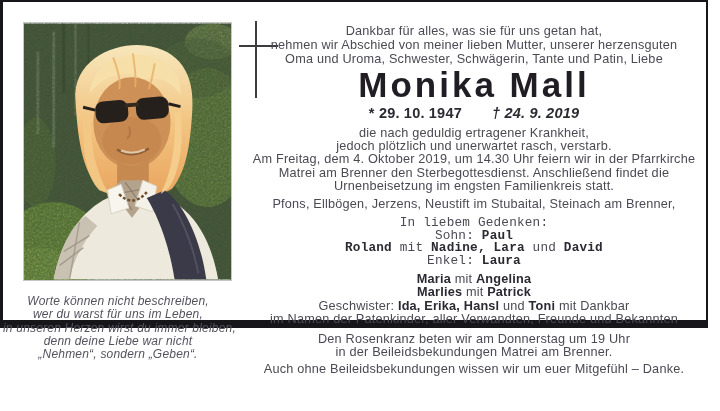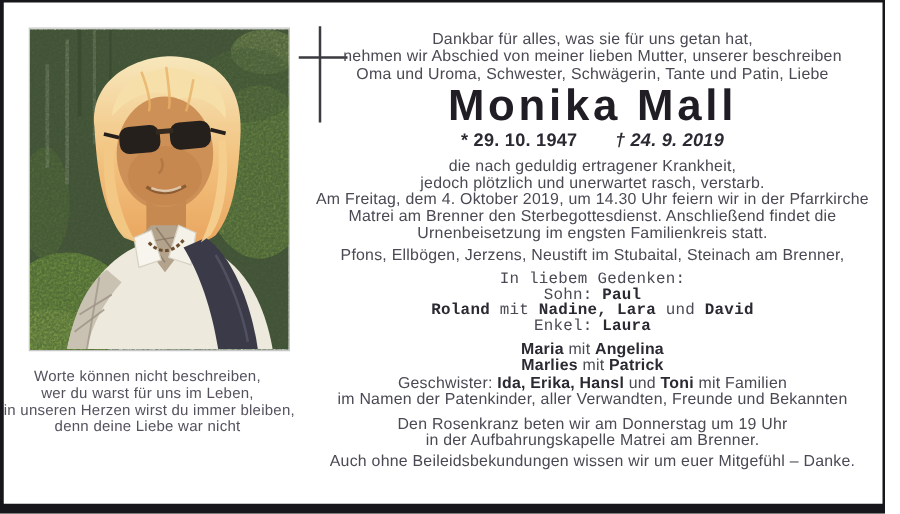--- a/index.html
+++ b/index.html
@@ -2,21 +2,21 @@
 <html><head>
 <meta charset="utf-8">
 <style>
   html,body { margin:0; padding:0; }
   body {
     width:720px; height:411px; position:relative; overflow:hidden;
     background:#ffffff;
     font-family:"Liberation Sans", sans-serif;
   }
   .card {
-    position:absolute; left:0; top:0; width:708px; height:411px;
+    position:absolute; left:0; top:0; width:708px; height:328px;
     box-sizing:border-box; background:#fff;
     border-left:3px solid #17161a;
     border-top:2px solid #17161a;
     border-right:2px solid #17161a;
     border-bottom:8px solid #17161a;
   }
   
   .photo {
     position:absolute; left:20px; top:20px; width:209px; height:259px;
     border:1px solid #c6c6c6; box-sizing:border-box; overflow:hidden;
@@ -45,21 +45,21 @@
   .para-b .line { line-height:13.5px; }
   .group1 { margin-top:5px;font-family:Liberation Mono, monospace; }
   .group1 .line { line-height:12.9px; }
   .group2 { margin-top:5px; }
   .group2 .line { line-height:13.2px; }
   .rosary { margin-top:7px; }
   .closing { margin-top:3px; }
   
   .poem {
     position:absolute; left:0px; top:293px; width:230px;
-    text-align:center; color:#55525e;
+    text-align:center; font-style:italic; color:#55525e;
     font-size:12px; line-height:13px; letter-spacing:0.2px;
   }
 </style>
 </head>
 <body>
 
 <div class="card">
 
   <div class="photo">
     <svg viewBox="0 0 209 258" xmlns="http://www.w3.org/2000/svg">
@@ -131,21 +131,21 @@
   </div>
 
   <div>
     <div class="cross-v"></div>
     <div class="cross-h"></div>
   </div>
 
   <div class="content">
     <div class="intro">
       <div class="line">Dankbar für alles, was sie für uns getan hat,</div>
-      <div class="line">nehmen wir Abschied von meiner lieben Mutter, unserer beschreiben</div>
+      <div class="line">nehmen wir Abschied von meiner lieben Mutter, unserer herzensguten</div>
       <div class="line">Oma und Uroma, Schwester, Schwägerin, Tante und Patin, Liebe</div>
     </div>
 
     <div class="name">Monika Mall</div>
 
     <div class="dates">
       <span class="birth">* 29. 10. 1947</span><span class="death">† 24. 9. 2019</span>
     </div>
 
     <div class="para-a">
@@ -163,34 +163,35 @@
     <div class="group1">
       <div class="line">In liebem Gedenken:</div>
       <div class="line"><span>Sohn: </span><span class="b">Paul</span></div>
       <div class="line"><span class="b">Roland</span><span> mit </span><span class="b">Nadine, Lara</span><span> und </span><span class="b">David</span></div>
       <div class="line"><span>Enkel: </span><span class="b">Laura</span></div>
     </div>
 
     <div class="group2">
       <div class="line"><span class="b">Maria</span><span> mit </span><span class="b">Angelina</span></div>
       <div class="line"><span class="b">Marlies</span><span> mit </span><span class="b">Patrick</span></div>
-      <div class="line"><span>Geschwister: </span><span class="b">Ida, Erika, Hansl</span><span> und </span><span class="b">Toni</span><span> mit Familien</span></div>
+      <div class="line"><span>Geschwister: </span><span class="b">Ida, Erika, Hansl</span><span> und </span><span class="b">Toni</span><span> mit Dankbar</span></div>
       <div class="line"><span>im Namen der Patenkinder, aller Verwandten, Freunde und Bekannten</span></div>
     </div>
 
     <div class="rosary">
       <div class="line">Den Rosenkranz beten wir am Donnerstag um 19 Uhr</div>
-      <div class="line">in der Aufbahrungskapelle Matrei am Brenner.</div>
+      <div class="line">in der Beileidsbekundungen Matrei am Brenner.</div>
     </div>
 
     <div class="closing">
       <div class="line">Auch ohne Beileidsbekundungen wissen wir um euer Mitgefühl – Danke.</div>
     </div>
   </div>
 
   <div class="poem">
     <div class="line">Worte können nicht beschreiben,</div>
     <div class="line">wer du warst für uns im Leben,</div>
     <div class="line">in unseren Herzen wirst du immer bleiben,</div>
     <div class="line">denn deine Liebe war nicht</div>
+    <div class="line">„Nehmen“, sondern „Geben“.</div>
   </div>
 
 </div>
 
 </body></html>

